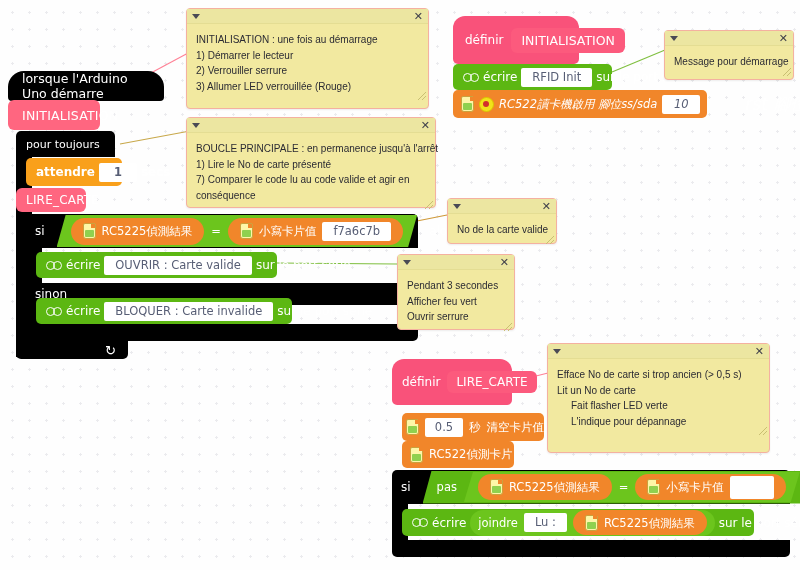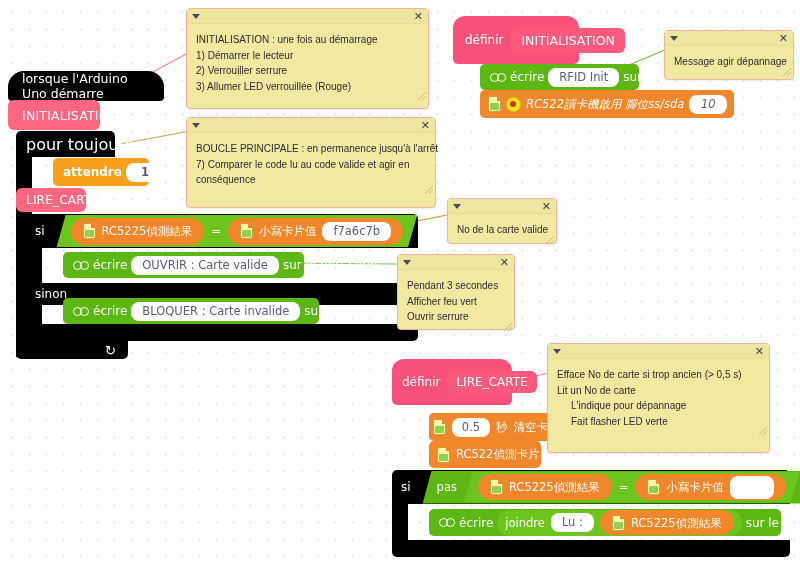--- a/index.html
+++ b/index.html
@@ -49,35 +49,34 @@
     overflow:hidden;
   }
 
   
   .stack{
     border-radius:5px;
     padding:0 10px;
     height:28px;
     display:flex;align-items:center;
     font-size:12px;
-    margin-left:27px;
   }
 
   
   .callblk{
     border-radius:6px;
     height:30px;padding:0 14px;
     display:flex;align-items:center;
     font-size:12.5px;letter-spacing:.2px;
   }
 
   
   .oval{
     background:#fff;color:#575e75;
-    border-radius:8px;
+    border-radius:2px;
     padding:2px 11px;
     font-size:11.5px;
     line-height:15px;
     display:inline-flex;align-items:center;
     min-width:14px;justify-content:center;
   }
   .oval.num{min-width:20px;padding:2px 9px;}
   .oval.blank{min-width:26px;height:19px;padding:2px 9px;}
 
   
@@ -202,21 +201,21 @@
 
 <div class="blk hat orange" style="left:8px;top:71px;width:156px;">
   <span>lorsque l'Arduino Uno démarre</span>
 </div>
 
 <div class="blk callblk pink" style="left:8px;top:100px;width:92px;">
   <span>INITIALISATION</span>
 </div>
 
 <div class="blk orange" style="left:16px;top:131px;width:99px;height:26px;border-radius:5px 5px 0 0;">
-  <div class="row" style="height:26px;padding:0 10px;font-size:16px;">
+  <div class="row" style="height:26px;padding:0 10px;font-size:11px;">
     <span>pour toujours</span>
   </div>
 </div>
 <div class="blk orange" style="left:16px;top:157px;width:16px;height:200px;"></div>
 <div class="blk orange" style="left:16px;top:341px;width:112px;height:18px;border-radius:0 0 5px 5px;">
   <div class="row" style="height:18px;justify-content:flex-end;padding-right:12px;">
     <span class="looparrow">↻</span>
   </div>
 </div>
 
@@ -410,33 +409,34 @@
   </div>
 </div>
 
 <div class="comment" style="left:186px;top:117px;width:250px;height:91px;">
   <div class="cbar">
     <span class="tri"></span>
     <span class="xmark">✕</span>
   </div>
   <div class="cbody">
     <div>BOUCLE PRINCIPALE : en permanence jusqu'à l'arrêt</div>
+    <div> 1) Lire le No de carte présenté</div>
     <div> 7) Comparer le code lu au code valide et agir en</div>
     <div>conséquence</div>
     <span class="grip"></span>
   </div>
 </div>
 
 <div class="comment" style="left:664px;top:30px;width:130px;height:50px;">
   <div class="cbar">
     <span class="tri"></span>
     <span class="xmark">✕</span>
   </div>
   <div class="cbody">
-    <div>Message agir dépannage</div>
+    <div>Message pour démarrage</div>
     <span class="grip"></span>
   </div>
 </div>
 
 <div class="comment" style="left:447px;top:198px;width:110px;height:46px;">
   <div class="cbar">
     <span class="tri"></span>
     <span class="xmark">✕</span>
   </div>
   <div class="cbody">
@@ -459,17 +459,17 @@
 </div>
 
 <div class="comment" style="left:547px;top:343px;width:223px;height:110px;">
   <div class="cbar">
     <span class="tri"></span>
     <span class="xmark">✕</span>
   </div>
   <div class="cbody">
     <div>Efface No de carte si trop ancien (&gt; 0,5 s)</div>
     <div>Lit un No de carte</div>
+    <div class="indent1">Fait flasher LED verte</div>
     <div class="indent1">L'indique pour dépannage</div>
-    <div class="indent1">Fait flasher LED verte</div>
     <span class="grip"></span>
   </div>
 </div>
 
 </body></html>

